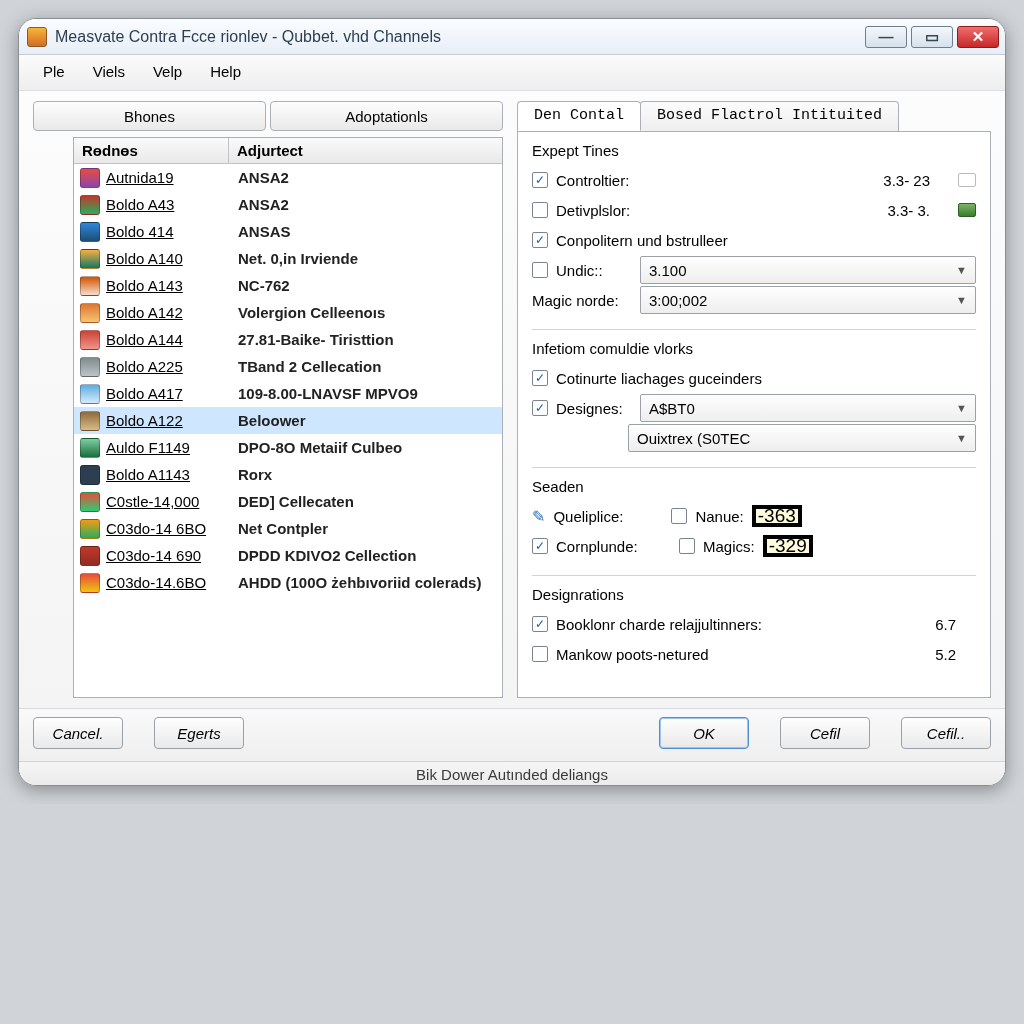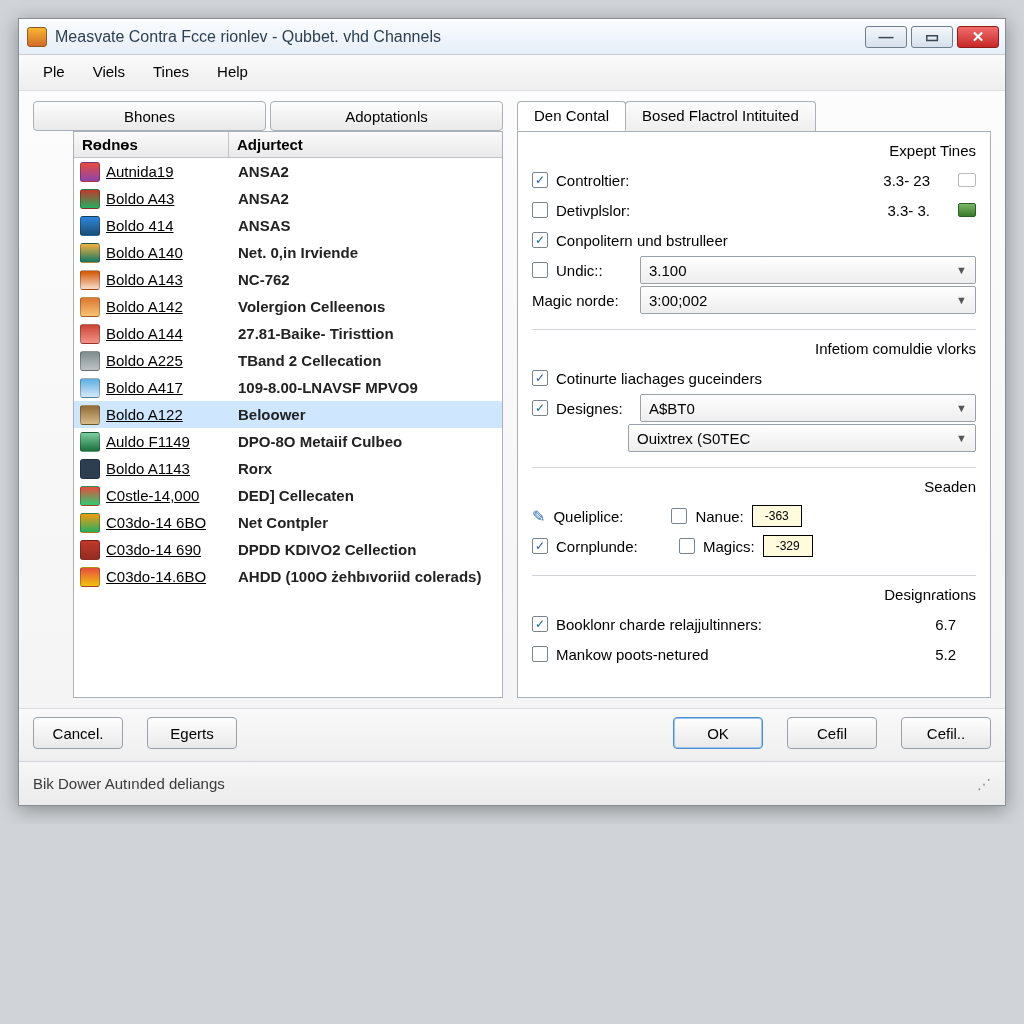--- a/index.html
+++ b/index.html
@@ -1,58 +1,58 @@
 <!DOCTYPE html>
 <html><head>
 <meta charset="utf-8">
 <style>
   * { box-sizing: border-box; margin: 0; padding: 0; font-family: "Segoe UI", Tahoma, Geneva, sans-serif; font-size: 15px; }
   body { background: #d0d4d8; display: flex; justify-content: center; align-items: flex-start; padding: 18px; }
-  .window { width: 988px; background: linear-gradient(#fdfdfd,#f3f3f3); border: 1px solid #8a8f96; border-radius: 0; box-shadow: 0 4px 18px rgba(0,0,0,.35); overflow: hidden; }
+  .window { width: 988px; background: linear-gradient(#fdfdfd,#f3f3f3); border: 1px solid #8a8f96; border-radius: 18px; box-shadow: 0 4px 18px rgba(0,0,0,.35); overflow: hidden; }
   .titlebar { background: linear-gradient(#fbfdff,#e6eef7); height: 36px; display:flex; align-items:center; padding:0 6px 0 8px; border-bottom:1px solid #c8cdd3; }
   .titlebar .app-icon { width:20px; height:20px; background:linear-gradient(#f7b733,#d46a2a); border:1px solid #8a5a20; border-radius:3px; margin-right:8px; }
   .titlebar .title { color:#2c3e50; font-size:16px; }
   .winbtns { margin-left:auto; display:flex; gap:4px; }
   .winbtn { width:42px; height:22px; border:1px solid #6f7d8c; border-radius:3px; background:linear-gradient(#f3f7fb,#d7e1ec); display:flex; justify-content:center; align-items:center; font-weight:bold; color:#3a4752; cursor:default; }
   .winbtn.close { background:linear-gradient(#f26d6d,#c62828); border-color:#8e1b1b; color:#fff; font-size:15px; }
   .menubar { display:flex; gap:8px; padding:6px 14px 8px; border-bottom:1px solid #dcdfe3; background:linear-gradient(#fbfbfb,#eeeeee); }
   .menuitem { padding:2px 10px; border-radius:3px; }
   .content { display:flex; padding:10px 14px 10px 14px; gap:14px; }
   .left { flex:0 0 470px; display:flex; flex-direction:column; }
-  .topbtns { display:flex; gap:4px; }
+  .topbtns { display:flex; gap:4px; margin-bottom:6px; }
   .widebtn { flex:1; height:30px; background:linear-gradient(#fdfdfd,#e9e9e9); border:1px solid #aab0b7; border-radius:4px; display:flex; justify-content:center; align-items:center; }
   .listbox { flex:1; border:1px solid #aab0b7; background:#fff; overflow:auto; }
   .listhead { display:flex; background:linear-gradient(#fafafa,#e9e9e9); border-bottom:1px solid #c0c4c9; font-weight:600; font-size:14px; }
   .listhead div:first-child { width:155px; padding:4px 8px; border-right:1px solid #c0c4c9; }
   .listhead div:last-child { flex:1; padding:4px 8px; }
   .row { display:flex; align-items:center; height:27px; padding:0 6px; }
   .row.selected { background:#cfe6ff; }
   .row .ic { width:20px; height:20px; margin-right:6px; border-radius:3px; flex-shrink:0; border:1px solid rgba(0,0,0,.25); }
   .row .c1 { width:132px;text-decoration:underline; }
   .row .c2 { flex:1; color:#222;font-weight:bold; }
   .right { flex:1; display:flex; flex-direction:column; }
   .tabs { display:flex; height:30px; }
-  .tab { padding:5px 16px 0; border:1px solid #aab0b7; border-bottom:none; border-top-left-radius:4px; border-top-right-radius:4px; background:linear-gradient(#fcfcfc,#eeeeee); margin-right:-1px; }
+  .tab { padding:5px 16px 0; border:1px solid #aab0b7; border-bottom:none; border-top-left-radius:4px; border-top-right-radius:4px; background:linear-gradient(#fcfcfc,#eeeeee); margin-right:-1px;font-family:Liberation Mono, monospace; }
   .tab.active { background:#fff; font-weight:400; border-bottom:1px solid #fff; z-index:2; position:relative; }
   .panel { flex:1; border:1px solid #aab0b7; background:#fff; padding:10px 14px 14px; }
   .group { margin-bottom:14px; }
-  .group-title { margin-bottom:6px;text-align:right; }
+  .group-title { margin-bottom:6px; }
   .line { display:flex; align-items:center; height:30px; gap:8px; }
   .chk { width:16px; height:16px; border:1px solid #7a8490; background:#fff; display:inline-flex; justify-content:center; align-items:center; font-size:12px; color:#1e5db3; border-radius:2px; }
   .chk.checked::after { content:"✓"; }
   .lineval { margin-left:auto; margin-right:20px; }
   .combo { flex:1; height:28px; border:1px solid #9aa1a9; background:linear-gradient(#fefefe,#eeeeee); display:flex; align-items:center; padding:0 8px; justify-content:space-between; border-radius:2px; }
   .combo .arrow { color:#555; font-size:11px; }
-  .numbox { width:50px; height:22px; border:1px solid #000000; background:#fffbdc; display:flex; justify-content:center; align-items:center; font-size:12px; }
+  .numbox { width:50px; height:22px; border:4px solid #000000; background:#fffbdc; display:flex; justify-content:center; align-items:center; font-size:19px; }
   .pencil { color:#2b6fb3; font-size:16px; }
   .divider { border-top:1px solid #d0d4d9; margin:6px 0 10px; }
-  .bottombar { display:flex; padding:8px 14px 12px; gap:24px; border-top:1px solid #d8dce0; background:linear-gradient(#f9f9f9,#efefef); align-items:center; }
+  .bottombar { display:flex; padding:8px 14px 12px; gap:31px; border-top:1px solid #d8dce0; background:linear-gradient(#f9f9f9,#efefef); align-items:center;font-style:italic; }
   .btn { height:32px; min-width:90px; padding:0 16px; border:1px solid #9aa1a9; border-radius:4px; background:linear-gradient(#fefefe,#e9e9e9); display:flex; justify-content:center; align-items:center; }
   .btn.primary { border:1px solid #4f8ed0; box-shadow:0 0 0 1px #9cc5ef inset; }
-  .statusbar { height:44px; padding:4px 14px; border-top:1px solid #d0d4d9; background:linear-gradient(#f6f6f6,#ebebeb); display:flex; align-items:center; color:#3a3a3a; justify-content:space-between; }
+  .statusbar { height:24px; padding:4px 14px; border-top:1px solid #d0d4d9; background:linear-gradient(#f6f6f6,#ebebeb); display:flex; align-items:center; color:#3a3a3a; justify-content:space-between;flex-direction:column; }
   .grip { font-size:14px; color:#888; }
   .ic1{background:linear-gradient(#e74c3c,#8e44ad);} .ic2{background:linear-gradient(#c0392b,#27ae60);} .ic3{background:linear-gradient(#2e86de,#1b4f72);} .ic4{background:linear-gradient(#f5b041,#117864);} .ic5{background:linear-gradient(#d35400,#f6ddcc);} .ic6{background:linear-gradient(#dc7633,#f8c471);} .ic7{background:linear-gradient(#cb4335,#f1948a);} .ic8{background:linear-gradient(#7f8c8d,#bdc3c7);} .ic9{background:linear-gradient(#5dade2,#d6eaf8);} .ic10{background:linear-gradient(#8e6b3a,#d7bb88);} .ic11{background:linear-gradient(#7dcea0,#196f3d);} .ic12{background:#2c3e50;} .ic13{background:linear-gradient(#e74c3c,#2ecc71);} .ic14{background:linear-gradient(#f39c12,#27ae60);} .ic15{background:linear-gradient(#c0392b,#922b21);} .ic16{background:linear-gradient(#e74c3c,#f1c40f);}
   .smallgreen { width:18px; height:14px; background:linear-gradient(#7ab56a,#3b7d2c); border:1px solid #2d5f22; border-radius:2px; }
 </style>
 </head>
 <body>
 
 <div class="window">
 
   <div class="titlebar">
@@ -61,21 +61,21 @@
     <div class="winbtns">
       <div class="winbtn">—</div>
       <div class="winbtn">▭</div>
       <div class="winbtn close">✕</div>
     </div>
   </div>
 
   <div class="menubar">
     <div class="menuitem">Ple</div>
     <div class="menuitem">Viels</div>
-    <div class="menuitem">Tines</div>
+    <div class="menuitem">Velp</div>
     <div class="menuitem">Help</div>
   </div>
 
   <div class="content">
     <div class="left">
       <div class="topbtns">
         <div class="widebtn">Bhones</div>
         <div class="widebtn">Adoptationls</div>
       </div>
       <div class="listbox" style="height:744px;margin-left:40px;">

